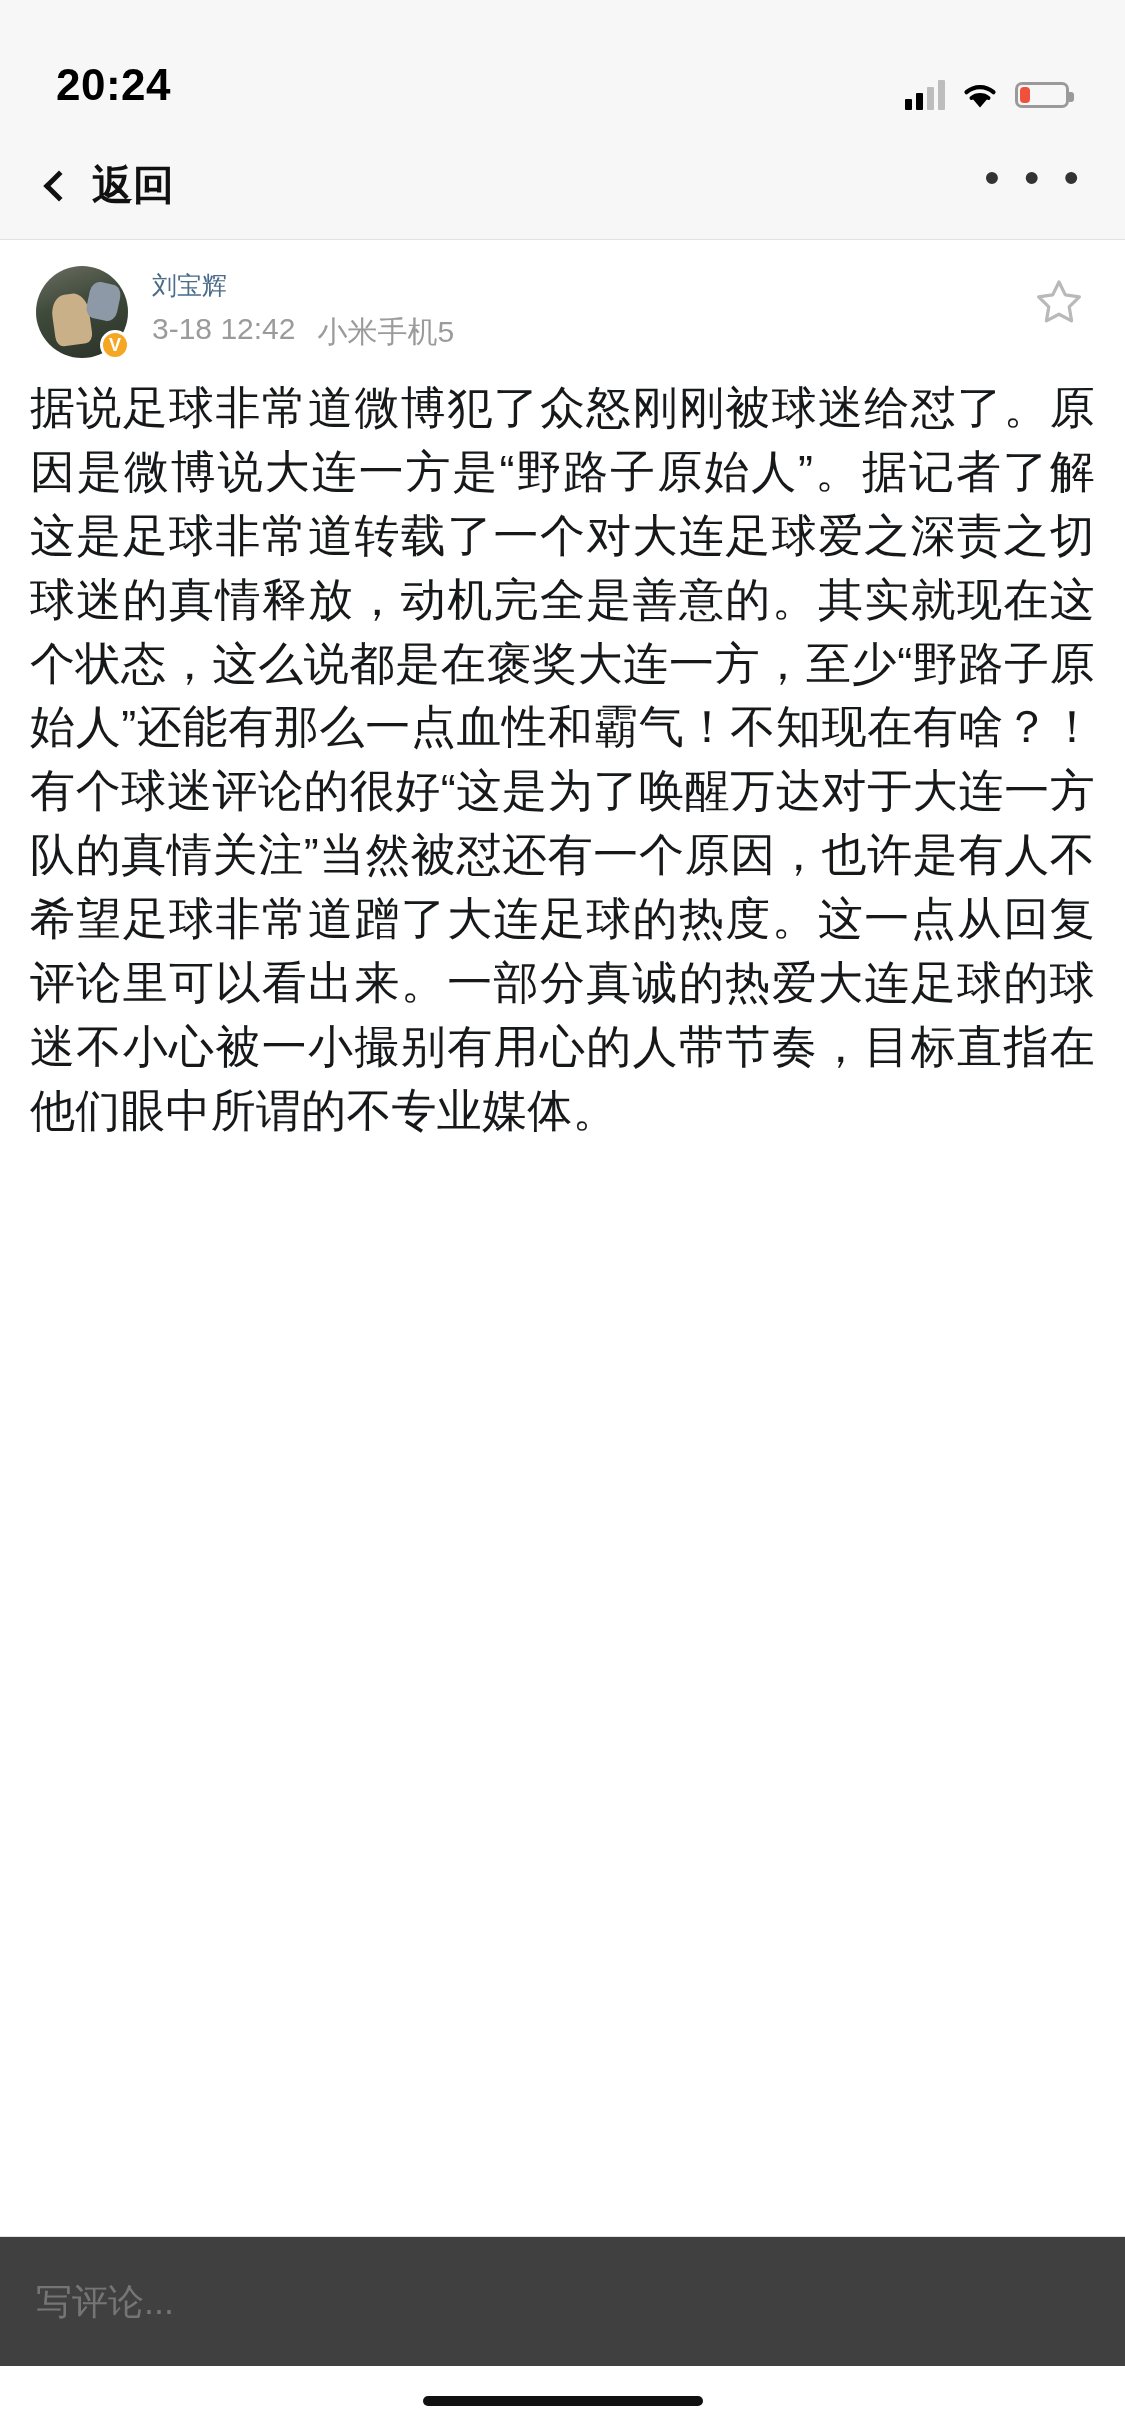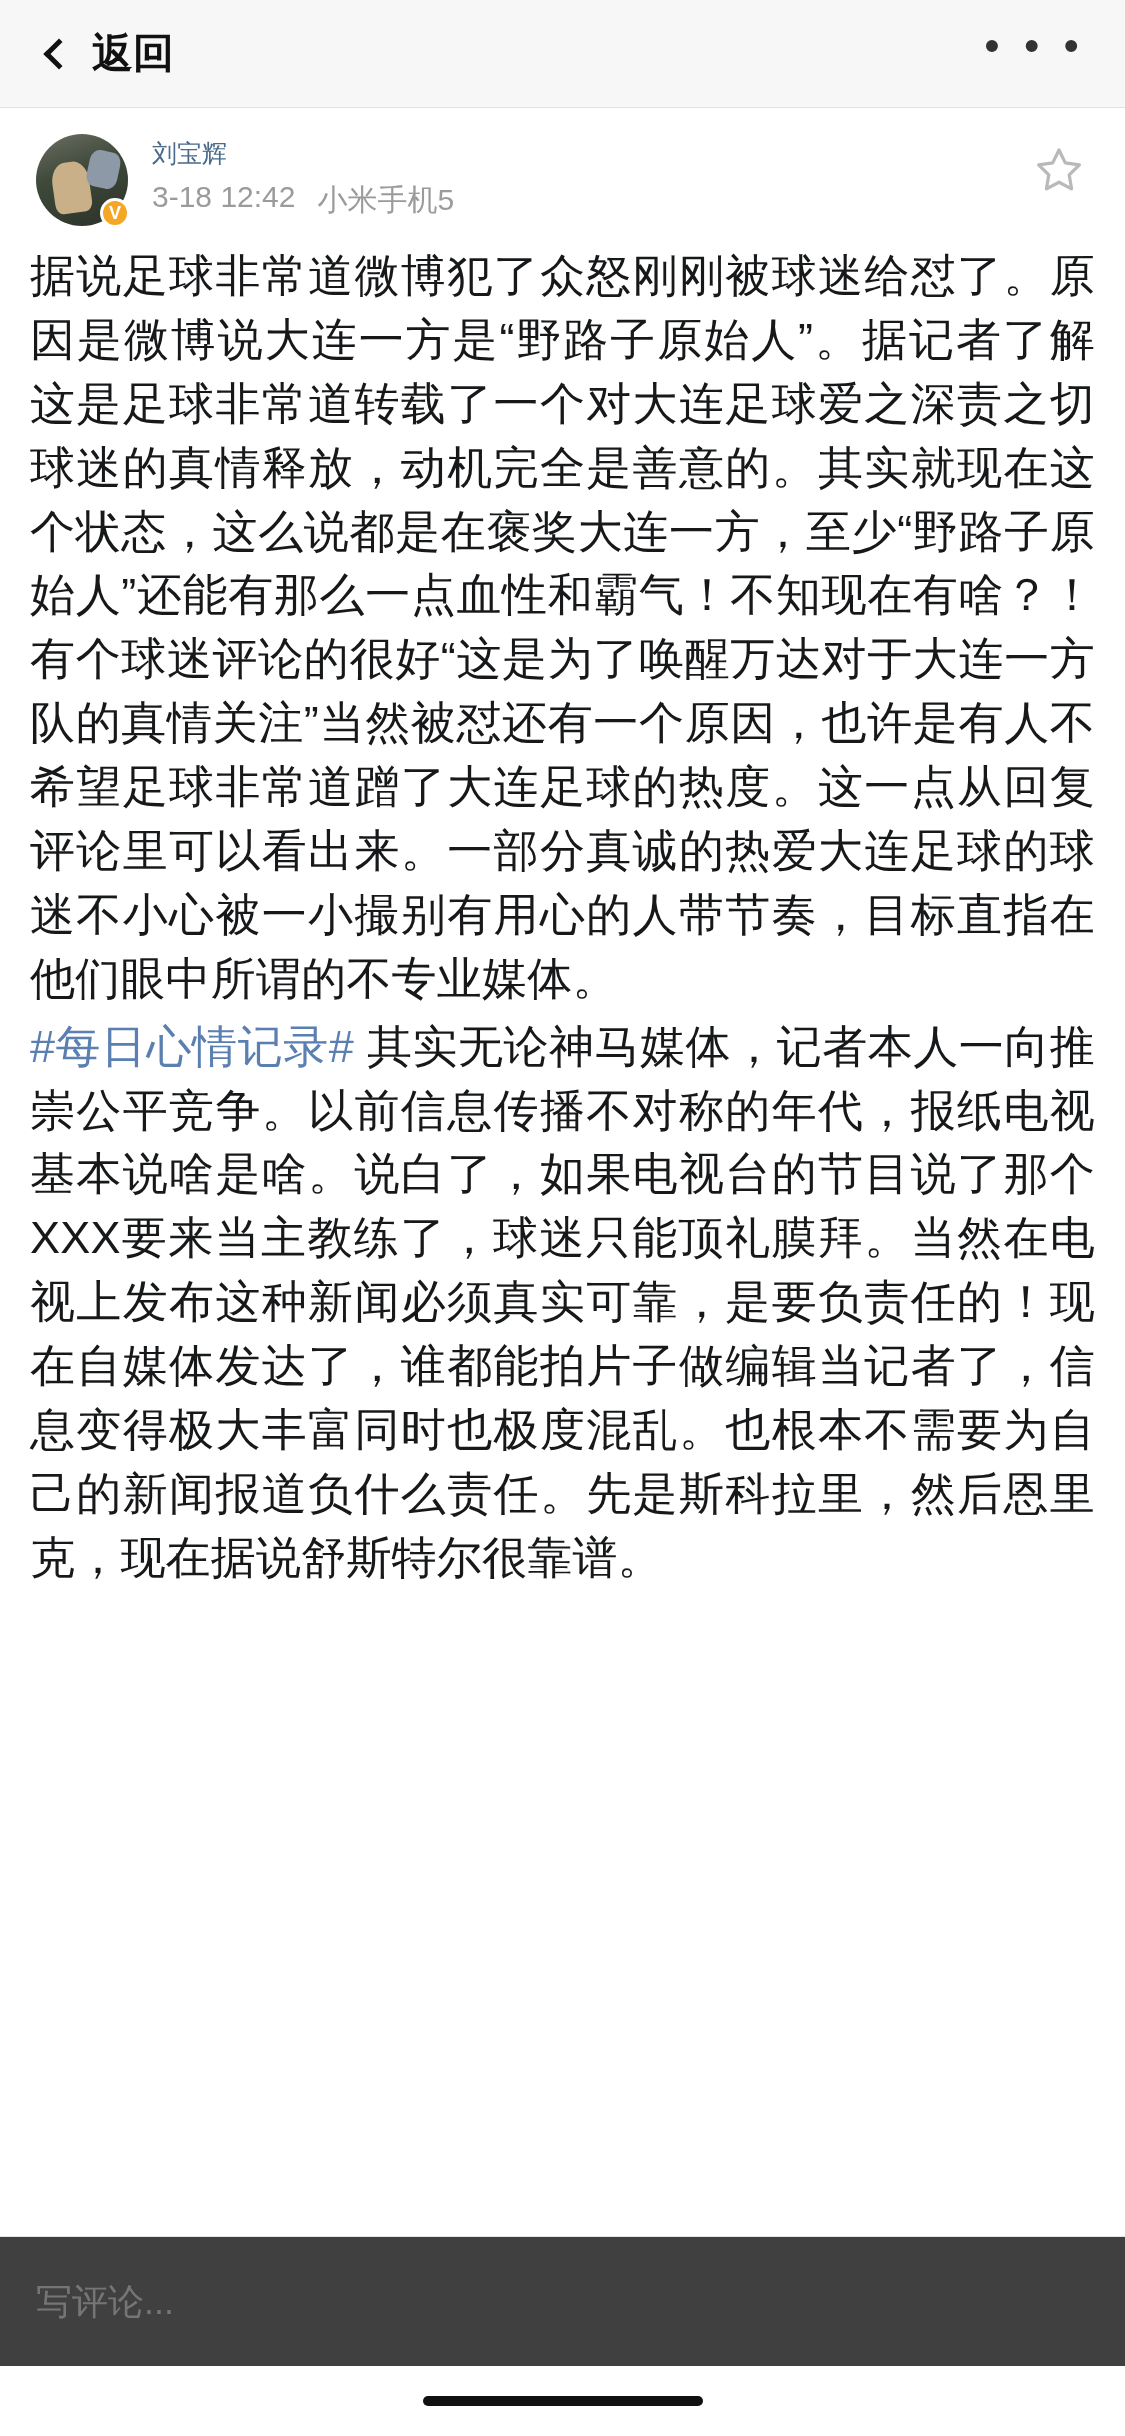--- a/index.html
+++ b/index.html
@@ -239,20 +239,41 @@
     height: 10px;
     border-radius: 6px;
     background: #111;
   }
 </style>
 </head>
 <body>
 
 <div class="phone">
 
+  <div class="statusbar">
+    <div class="status-time">20:24</div>
+    <div class="status-right">
+      <div class="signal-bars">
+        <i></i>
+          <i></i>
+          <i></i>
+          <i></i>
+      </div>
+      <div class="wifi">
+        <svg width="38" height="30" viewBox="0 0 38 30">
+          <path d="M19 27.5 L11.5 18.8 A11.8 11.8 0 0 1 26.5 18.8 Z" fill="#000"></path>
+          <path d="M5.5 12.2 A20.5 20.5 0 0 1 32.5 12.2" stroke="#000" stroke-width="4.2" fill="none" stroke-linecap="round"></path>
+          <path d="M10.5 18 A13.5 13.5 0 0 1 27.5 18" stroke="#000" stroke-width="4" fill="none" stroke-linecap="round"></path>
+        </svg>
+      </div>
+      <div class="battery">
+        <div class="lvl"></div>
+      </div>
+    </div>
+  </div>
 
   <div class="navbar">
     <div class="nav-left">
       <span class="chev"></span>
       <span class="nav-back-label">返回</span>
     </div>
     <div class="nav-more">• • •</div>
   </div>
 
   <div class="content">
@@ -271,21 +292,20 @@
       </div>
       <div class="star">
         <svg width="52" height="52" viewBox="0 0 24 24">
           <path d="M12 2.8l2.9 5.9 6.5.95-4.7 4.58 1.1 6.47L12 17.64l-5.8 3.06 1.1-6.47-4.7-4.58 6.5-.95z" fill="none" stroke="#b9b9b9" stroke-width="1.5" stroke-linejoin="round"></path>
         </svg>
       </div>
     </div>
 
     <div class="post-body">
       <p>据说足球非常道微博犯了众怒刚刚被球迷给怼了。原因是微博说大连一方是“野路子原始人”。据记者了解这是足球非常道转载了一个对大连足球爱之深责之切球迷的真情释放，动机完全是善意的。其实就现在这个状态，这么说都是在褒奖大连一方，至少“野路子原始人”还能有那么一点血性和霸气！不知现在有啥？！有个球迷评论的很好“这是为了唤醒万达对于大连一方队的真情关注”当然被怼还有一个原因，也许是有人不希望足球非常道蹭了大连足球的热度。这一点从回复评论里可以看出来。一部分真诚的热爱大连足球的球迷不小心被一小撮别有用心的人带节奏，目标直指在他们眼中所谓的不专业媒体。</p>
-      <p><span class="topic-tag">#每日心情记录#</span> <span>其实无论神马媒体，记者本人一向推崇公平竞争。以前信息传播不对称的年代，报纸电视基本说啥是啥。说白了，如果电视台的节目说了那个XXX要来当主教练了，球迷只能顶礼膜拜。当然在电视上发布这种新闻必须真实可靠，是要负责任的！现在自媒体发达了，谁都能拍片子做编辑当记者了，信息变得极大丰富同时也极度混乱。也根本不需要为自己的新闻报道负什么责任。先是斯科拉里，然后恩里克，现在据说舒斯特尔很靠谱。</span></p>
     </div>
 
   </div>
 
   <div class="commentbar">
     <input class="comment-input" placeholder="写评论..." style="">
   </div>
 
   <div class="home-ind-wrap">
     <div class="home-indicator"></div>

